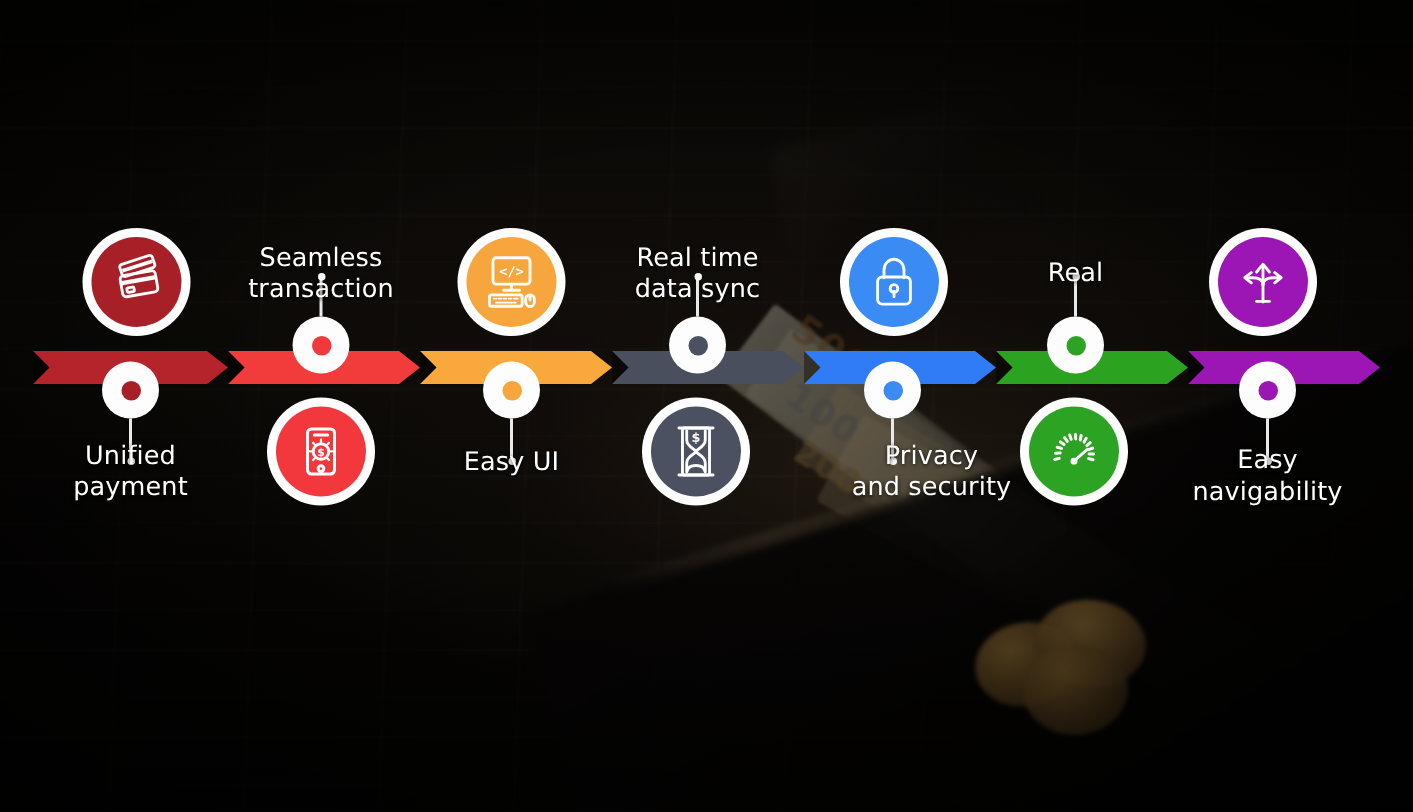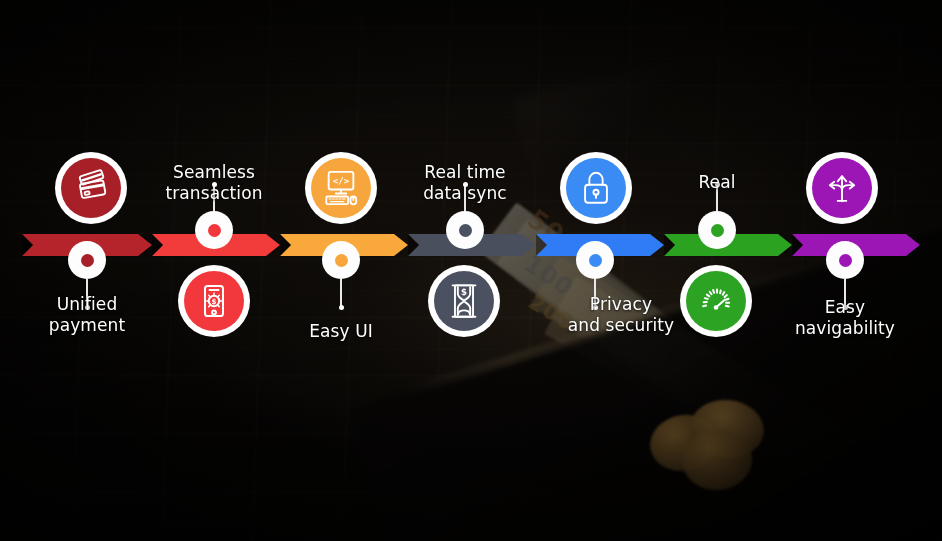--- a/index.html
+++ b/index.html
@@ -281,21 +281,21 @@
           <line x1="14.5" y1="31.6" x2="16.5" y2="31.6"></line>
           <line x1="18" y1="31.6" x2="20" y2="31.6"></line>
           <line x1="21.5" y1="31.6" x2="24.5" y2="31.6"></line>
           <line x1="9" y1="34.4" x2="23" y2="34.4"></line>
         </g>
         <rect x="30" y="29" width="6" height="8.2" rx="3" stroke="#ffffff" fill="none" stroke-width="2" stroke-linecap="round" stroke-linejoin="round"></rect>
         <line x1="33" y1="30.6" x2="33" y2="32.6" stroke="#ffffff" fill="none" stroke-width="2" stroke-linecap="round" stroke-linejoin="round"></line>
       </svg>
         </div>
       </div>
-      <div class="label" style="left: 231px; top: 298px; width: 220px; margin-top: 23px;">Easy UI</div>
+      <div class="label" style="left: 231px; top: 298px; width: 220px;">Easy UI</div>
       <div class="conn">
         <div class="stem" style="left: 464.25px; top: 185px; height: 26px;"></div>
         <div class="tip" style="left: 462.5px; top: 182px;"></div>
         <div class="puck" style="left: 446px; top: 211px; --c: #4c5161;"></div>
       </div>
       <div class="icon-circle" style="left: 428px; top: 265px;">
         <div class="icon-inner" style="background: rgb(76, 81, 97);">
           <svg width="36" height="38" viewBox="0 0 36 40">
         <line x1="6" y1="3.5" x2="30" y2="3.5" stroke="#ffffff" fill="none" stroke-width="2" stroke-linecap="round" stroke-linejoin="round"></line>
         <line x1="6" y1="36.5" x2="30" y2="36.5" stroke="#ffffff" fill="none" stroke-width="2" stroke-linecap="round" stroke-linejoin="round"></line>

